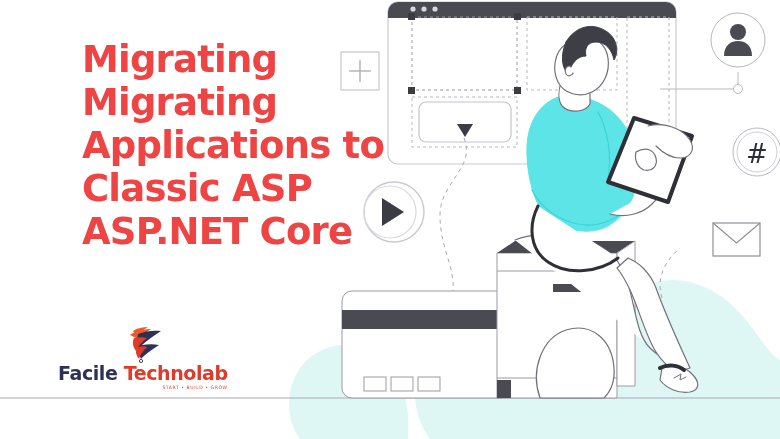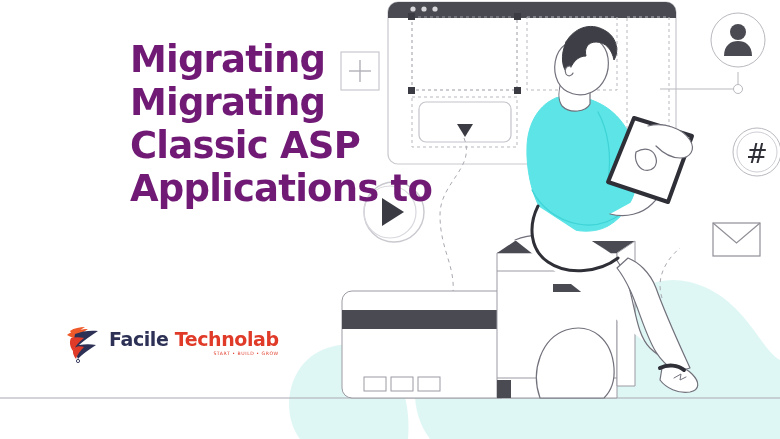--- a/index.html
+++ b/index.html
@@ -28,39 +28,38 @@
   
   #headline {
     position: absolute;
     left: 82px;
     top: 38px;
     width: 330px;
     z-index: 30;
   }
   #headline .line {
     display: block;
-    color: #701a75;
+    color: #ef4444;
     font-family: "DejaVu Sans", "Liberation Sans", sans-serif;
     font-weight: 700;
     font-size: 37px;
     line-height: 43px;
     letter-spacing: -0.8px;
     white-space: nowrap;
-    margin-left: 48px;
   }
 
   
   #logo-block {
     position: absolute;
     left: 58px;
     top: 322px;
     display: flex;
     align-items: center;
-    gap: 7px;
     z-index: 30;
+    flex-direction: column;
   }
   #logo-mark { width: 44px; height: 42px; flex: 0 0 auto; }
   #logo-text-wrap { display: flex; flex-direction: column; line-height: 1; }
   #logo-words {
     font-family: "DejaVu Sans", "Liberation Sans", sans-serif;
     font-weight: 700;
     font-size: 19px;
     letter-spacing: -0.4px;
     white-space: nowrap;
   }
@@ -215,22 +214,23 @@
       <circle cx="394" cy="212" r="30" fill="none" stroke="#c9c9cf" stroke-width="1.4"></circle>
       <circle cx="390" cy="212" r="26" fill="none" stroke="#d8d8de" stroke-width="1.2"></circle>
       <path d="M382 198 l22 14 l-22 14 z" fill="#3b3b44"></path>
     </g>
 
   </svg>
 
   <div id="headline">
     <span class="line">Migrating</span>
     <span class="line">Migrating</span>
+    <span class="line">Applications to</span>
     <span class="line">Classic ASP</span>
-    <span class="line">Applications to</span>
+    <span class="line">ASP.NET Core</span>
   </div>
 
   <div id="logo-block">
     <svg id="logo-mark" viewBox="0 0 44 42">
       <path d="M9 13 C 14 9, 22 7, 30 7 C 24 11, 20 14, 17 17 L 9 13 Z" fill="#ef5a2a"></path>
       <path d="M12 9 C 16 6, 22 5, 27 5 C 22 8, 18 11, 15 14 Z" fill="#ef5a2a"></path>
       <path d="M17 12 C 24 9, 33 8, 40 9 C 33 14, 26 18, 21 23
                C 27 22, 33 22, 38 23 C 31 28, 24 32, 20 37
                C 17 30, 15 20, 17 12 Z" fill="#2d3155"></path>
       <path d="M13 16 C 17 15, 22 15, 26 16 C 21 20, 17 24, 15 29

